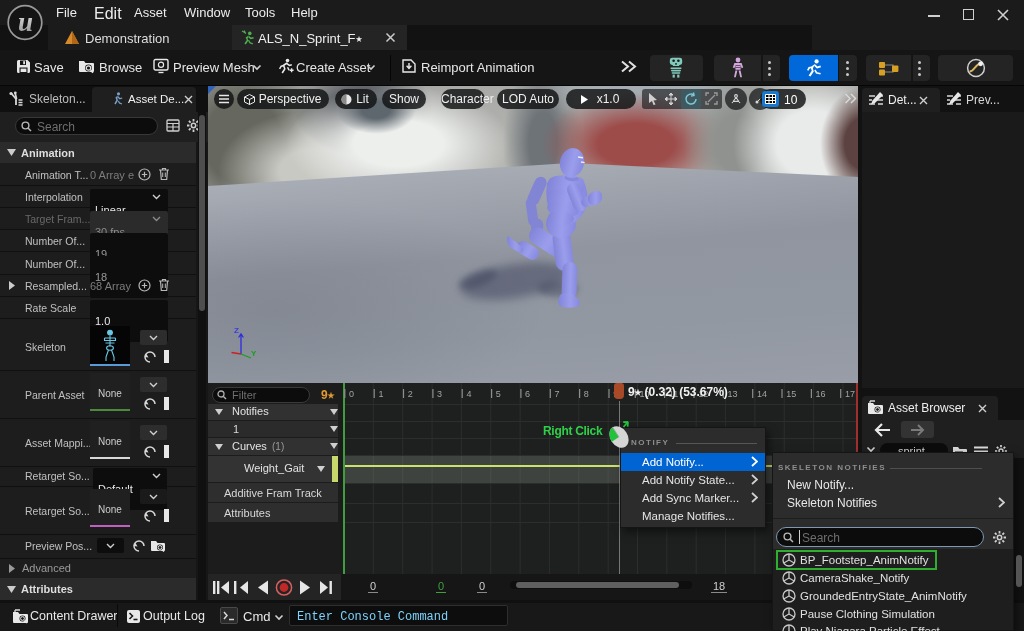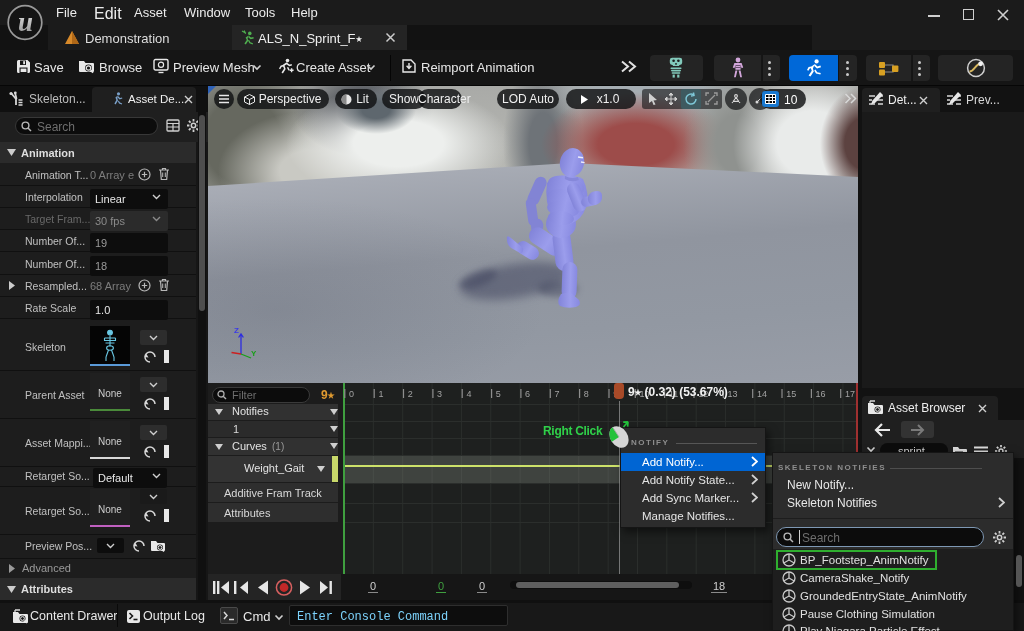--- a/index.html
+++ b/index.html
@@ -213,21 +213,21 @@
   </svg>
 <svg style="left:186px;top:118px" width="15" height="15" viewBox="0 0 15 15">
     <circle cx="7.5" cy="7.5" r="2.2" fill="none" stroke="#d0d0d0" stroke-width="1.5"></circle>
     <g stroke="#d0d0d0" stroke-width="1.8">
       <path d="M7.5 1 v2.4 M7.5 11.6 v2.4 M1 7.5 h2.4 M11.6 7.5 h2.4 M2.9 2.9 l1.7 1.7 M10.4 10.4 l1.7 1.7 M12.1 2.9 l-1.7 1.7 M4.6 10.4 l-1.7 1.7"></path>
     </g>
   </svg>
 
 <style>
 .lbl{position:absolute;font-size:10.5px;color:#c0c0c0;white-space:nowrap}
-.inp{position:absolute;background:#0d0d0d;border-radius:2px;font-size:11px;color:#9a9a9a;padding:4px 5px;white-space:nowrap}
+.inp{position:absolute;background:#0d0d0d;border-radius:2px;font-size:11px;color:#9a9a9a;padding:15px 5px;white-space:nowrap}
 .rowline{position:absolute;left:0;width:196px;height:1px;background:#101010}
 .chevbox{position:absolute;width:27px;height:15px;background:#2d2d2d;border-radius:2px}
 </style>
 <div class="abs" style="left:0;top:142px;width:196px;height:458px;background:#1d1d1d"></div>
 
 <div class="abs" style="left:0;top:142px;width:196px;height:21px;background:#2b2b2b"></div>
 <svg style="left:7px;top:149px" width="9" height="7" viewBox="0 0 9 7">
     <path d="M0 0 h9 L4.5 7 Z" fill="#cccccc"></path>
   </svg>
 <div class="txt" style="left:21px;top:147px;font-size:11px;font-weight:bold;color:#dedede">Animation</div>
@@ -481,21 +481,21 @@
   <div class="pill" style="left:29px;width:92px;padding-left:14px">Perspective</div>
   <svg style="left:36px;top:8px" width="11" height="11" viewBox="0 0 11 11">
       <path d="M5.5 0.5 L10.5 3 V8 L5.5 10.5 L0.5 8 V3 Z M0.5 3 L5.5 5.5 L10.5 3 M5.5 5.5 V10.5" fill="none" stroke="#e8e8e8" stroke-width="1"></path>
     </svg>
   <div class="pill" style="left:127px;width:42px;padding-left:13px">Lit</div>
   <svg style="left:133px;top:7.5px" width="11" height="11" viewBox="0 0 11 11">
       <circle cx="5.5" cy="5.5" r="5" fill="#e8e8e8"></circle>
       <path d="M5.5 .5 A5 5 0 0 0 5.5 10.5 Z" fill="#8a8a8a"></path>
     </svg>
   <div class="pill" style="left:174px;width:44px">Show</div>
-  <div class="pill" style="left:210px;width:44px">Character</div>
+  <div class="pill" style="left:233px;width:44px">Character</div>
   <div class="pill" style="left:289px;width:62px">LOD Auto</div>
   <div class="pill" style="left:358px;width:70px;padding-left:14px">x1.0</div>
   <svg style="left:372px;top:9px" width="9" height="9" viewBox="0 0 9 9">
       <path d="M1 0 L8 4.5 L1 9 Z" fill="#fff"></path>
     </svg>
 
   <div class="abs" style="left:434px;top:3px;width:80px;height:20px;background:rgba(16,17,18,.6);border-radius:3px"></div>
   <svg style="left:440px;top:7px" width="10" height="12" viewBox="0 0 10 12">
       <path d="M1 0 L9 7 L5.5 7.5 L7.5 11.5 L5.5 12 L4 8 L1 10 Z" fill="#cfcfcf"></path>
     </svg>

